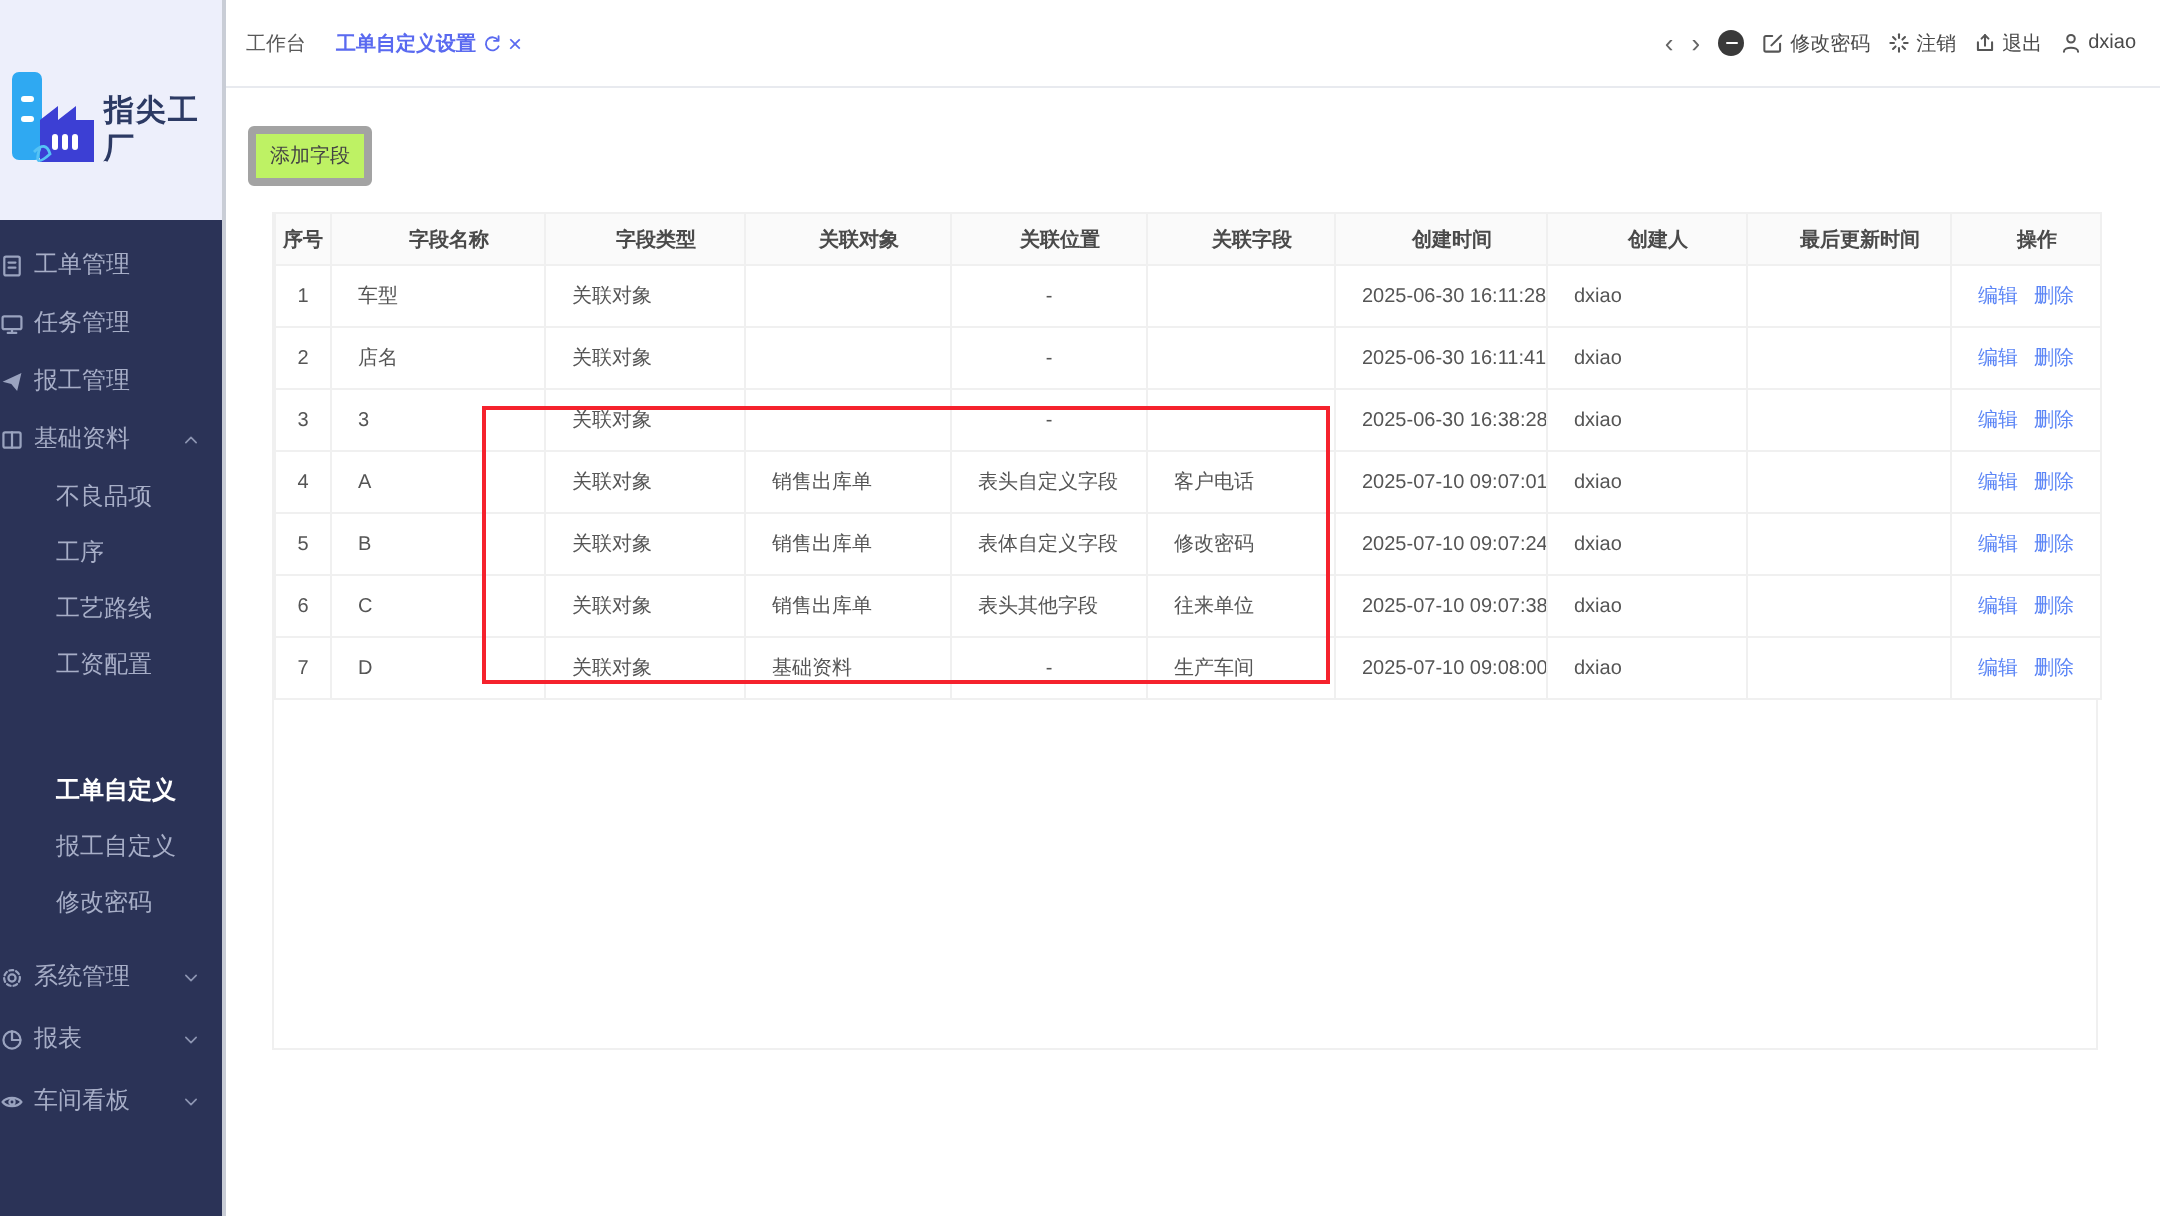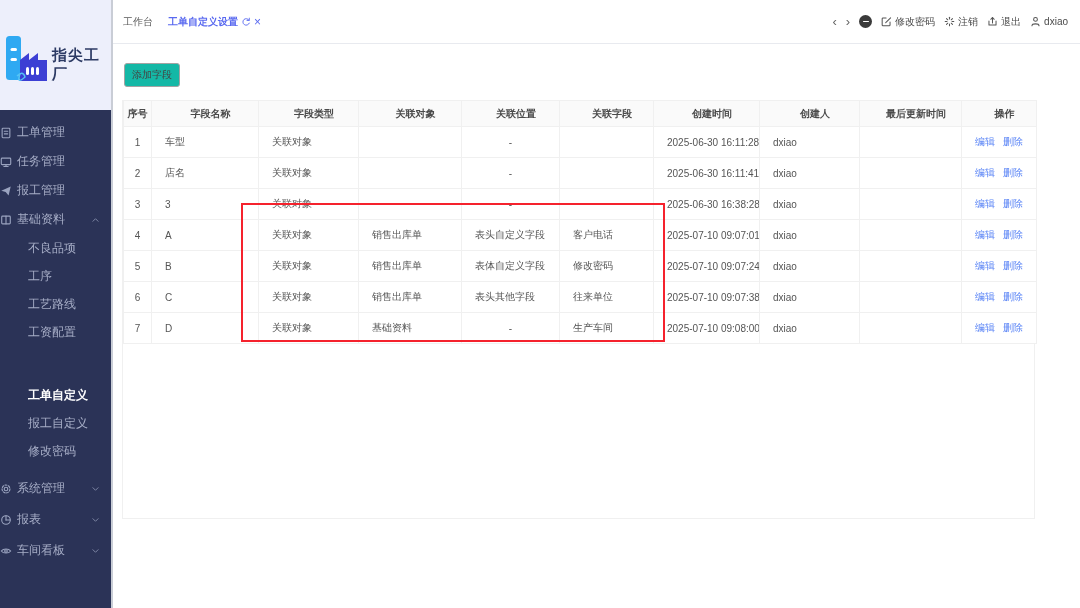--- a/index.html
+++ b/index.html
@@ -30,22 +30,22 @@
   .tab .t-ic { width:10px; height:10px; margin-left:3px; color:#5a6af0; }
   .tab .t-x { margin-left:3px; font-size:12px; line-height:10px; color:#5a6af0; font-weight:normal; }
   .actions { display:flex; align-items:center; gap:9px; font-size:10px; color:#4a4a4a; }
   .act { display:flex; align-items:center; gap:3px; cursor:pointer; }
   .act .a-ic { width:11px; height:11px; color:#555; }
   .chev { font-size:13px; color:#666; line-height:1; cursor:pointer; }
   .dot-circle { width:13px; height:13px; border-radius:50%; background:#3a3a3a; position:relative; cursor:pointer; }
   .dot-circle::after { content:""; position:absolute; left:3.5px; top:5.7px; width:6px; height:1.6px; background:#fff; border-radius:1px; }
 
   
-  .btn-add { display:inline-block; margin:19px 0 0 11px; padding:4px 7px; font-size:10px; color:#444; background:#14b8a6; border:1px solid #a3a3a3; border-radius:3px; cursor:pointer; font-family:inherit; }
-  .table-wrap { margin:13px 0 0 9px; width:913px; height:419px; border:1px solid #f0f0f0; border-top:none; }
+  .btn-add { display:inline-block; margin:19px 0 0 11px; padding:4px 7px; font-size:10px; color:#444; background:#bef264; border:4px solid #a3a3a3; border-radius:3px; cursor:pointer; font-family:inherit; }
+  .table-wrap { margin:13px 0 0 23px; width:913px; height:419px; border:1px solid #f0f0f0; border-top:none; }
   table { width:100%; border-collapse:collapse; table-layout:fixed; font-size:10px; color:#555; }
   th { background:#fafafa; border:1px solid #f0f0f0; font-weight:bold; color:#4a4a4a; height:26px; text-align:center; padding:0 2px 0 13px; white-space:nowrap; overflow:hidden; }
   td { border:1px solid #f0f0f0; height:31px; padding:0 2px 0 13px; white-space:nowrap; overflow:hidden; background:#fff; }
   th.c, td.c { text-align:center; padding:0; }
   .lnk { color:#5b85f6; cursor:pointer; }
   .lnk + .lnk { margin-left:8px; }
 
   
   .red-box { position:absolute; left:241px; top:203px; width:424px; height:139px; border:2px solid #f5222d; z-index:9; pointer-events:none; }
 </style>

